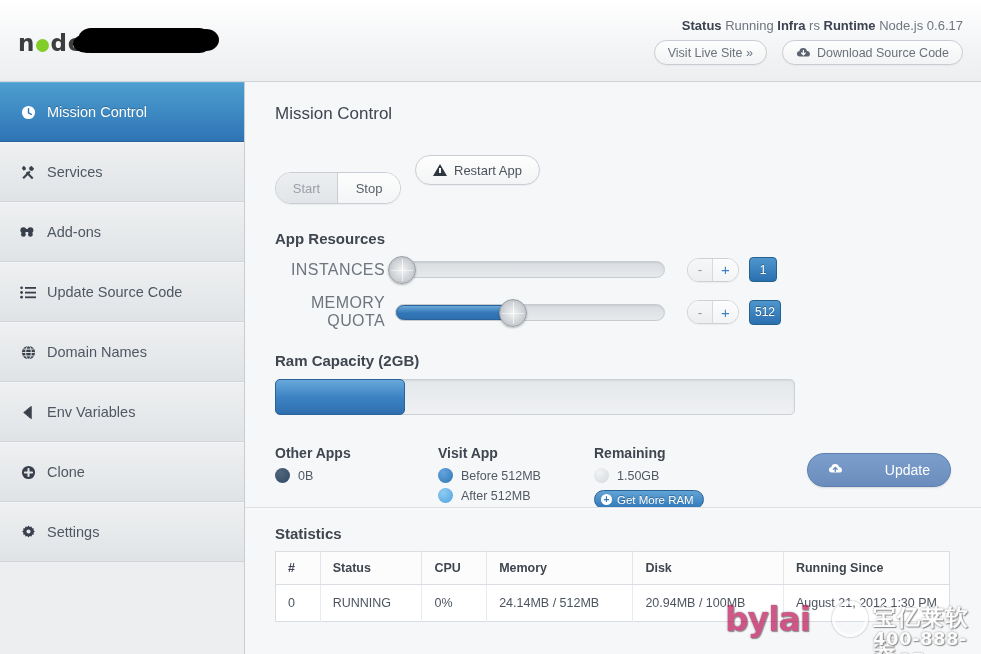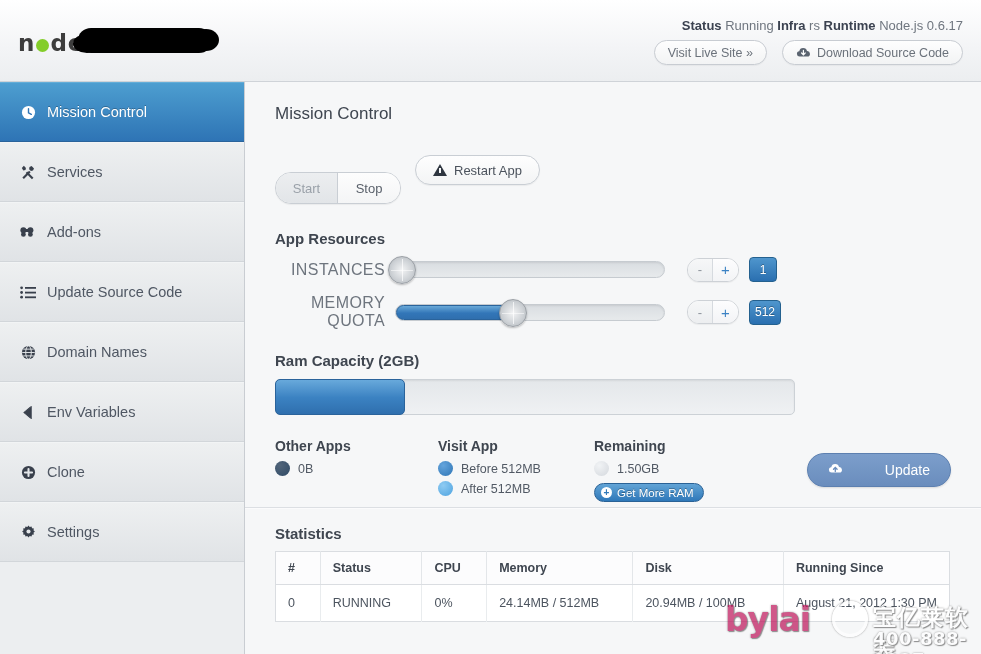--- a/index.html
+++ b/index.html
@@ -311,21 +311,21 @@
   .ram-bar .seg-fill {
     position:absolute; left:-1px; top:-1px; bottom:-1px;
     border-radius: 5px;
     background: linear-gradient(to bottom,#68a9db 0%, #3b82c2 52%, #2f6fae 100%);
     border:1px solid #2a639b;
     box-sizing:border-box;
   }
 
   
   .legend {
-    display: flex; margin-top: 23px;
+    display: flex; margin-top: 30px;
   }
   .leg-col { }
   .leg-col .lt {
     font-size: 14px; font-weight: bold; color: #3f4650;
     margin-bottom: 7px;
   }
   .leg-item { display:flex; align-items:center; margin-bottom:5px; }
   .dot {
     width: 15px; height: 15px; border-radius: 50%;
     margin-right: 8px;

